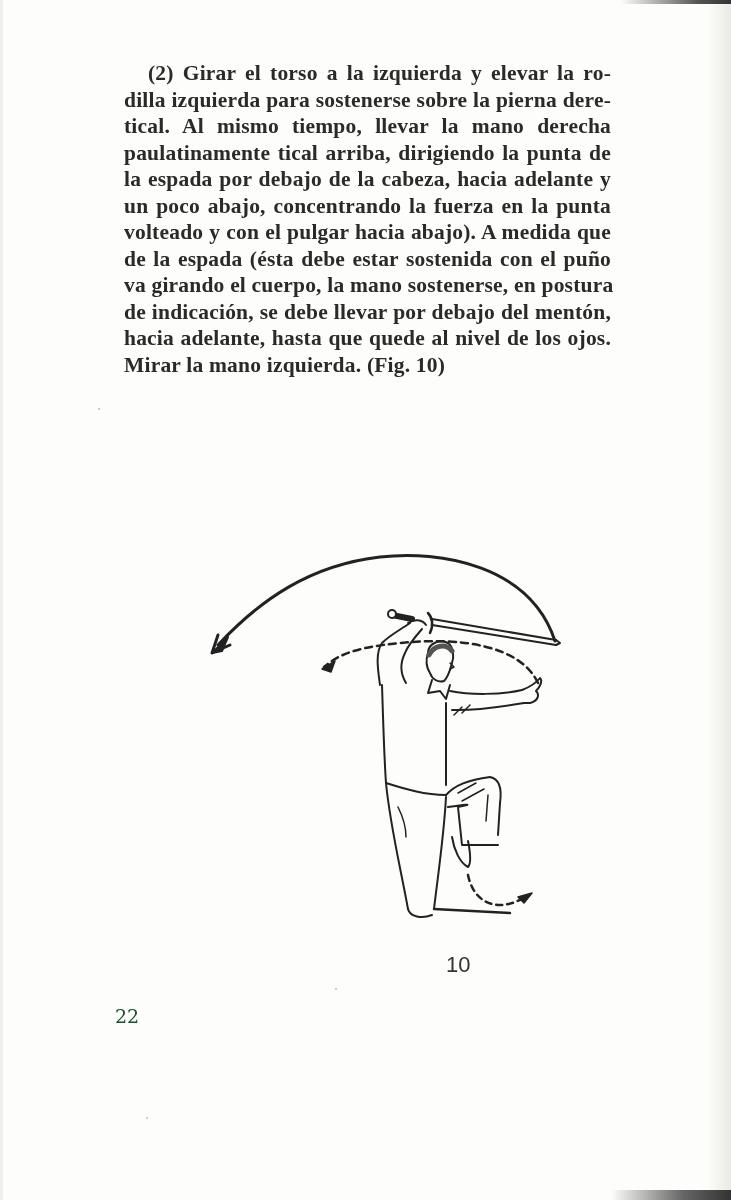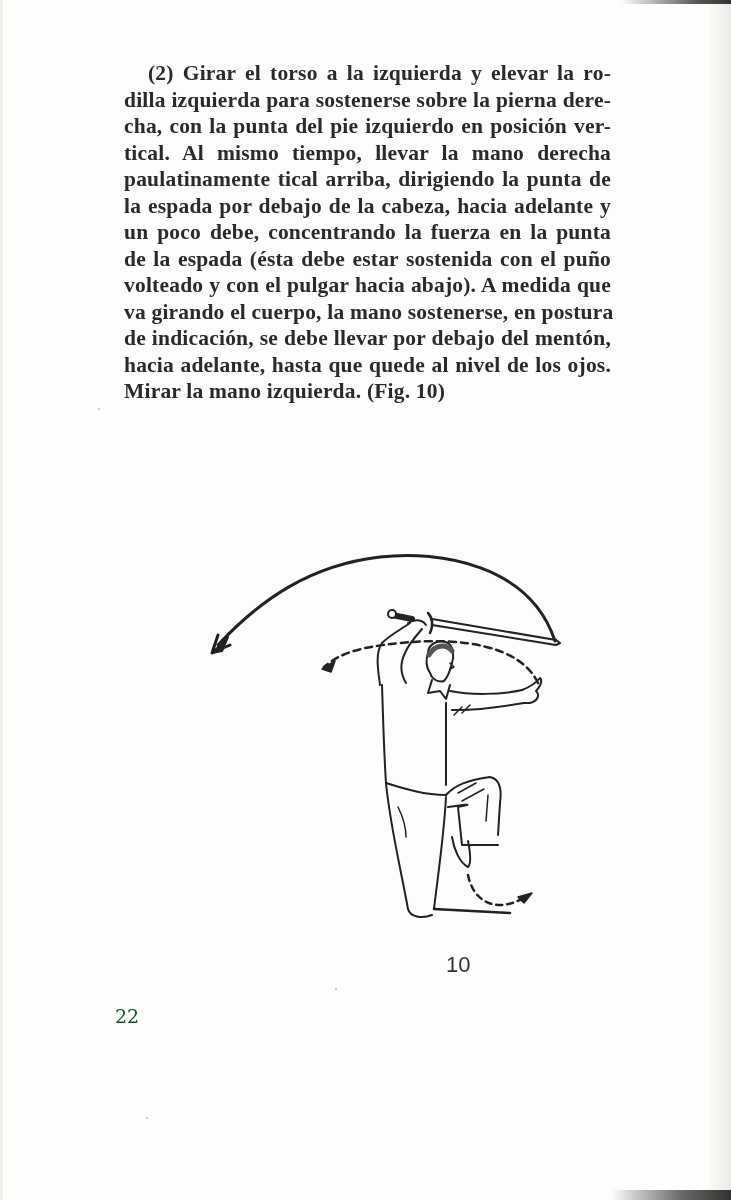--- a/index.html
+++ b/index.html
@@ -57,27 +57,26 @@
 <body>
 
 <div class="page-edge-left"></div>
 <div class="page-edge-right"></div>
 <div class="page-edge-top"></div>
 <div class="page-edge-bottom"></div>
 
 <div class="body-text">
   <span class="line first">(2)  Girar el torso a la izquierda y elevar la ro-</span>
   <span class="line">dilla izquierda para sostenerse sobre la pierna dere-</span>
-  <span class="line">cha, con la punta del pie izquierdo en posición ver-</span>
   <span class="line">tical.  Al mismo tiempo, llevar la mano derecha</span>
   <span class="line">paulatinamente tical arriba, dirigiendo la punta de</span>
   <span class="line">la espada por debajo de la cabeza, hacia adelante y</span>
-  <span class="line">un poco debe, concentrando la fuerza en la punta</span>
+  <span class="line">un poco abajo, concentrando la fuerza en la punta</span>
+  <span class="line">volteado y con el pulgar hacia abajo). A medida que</span>
   <span class="line">de la espada (ésta debe estar sostenida con el puño</span>
-  <span class="line">volteado y con el pulgar hacia abajo). A medida que</span>
   <span class="line">va girando el cuerpo, la mano sostenerse, en postura</span>
   <span class="line">de indicación, se debe llevar por debajo del mentón,</span>
   <span class="line">hacia adelante, hasta que quede al nivel de los ojos.</span>
   <span class="line last">Mirar la mano izquierda. (Fig. 10)</span>
 </div>
 
 <div class="figure">
   <svg viewBox="0 0 370 380" xmlns="http://www.w3.org/2000/svg" fill="none" stroke="#222" stroke-linecap="round" stroke-linejoin="round">
 
     <g>

